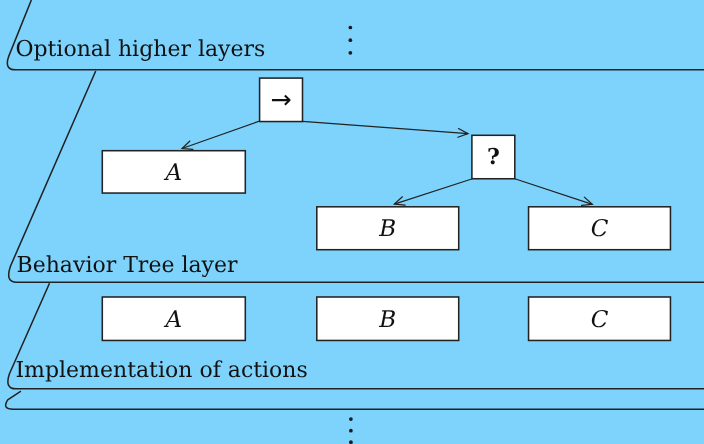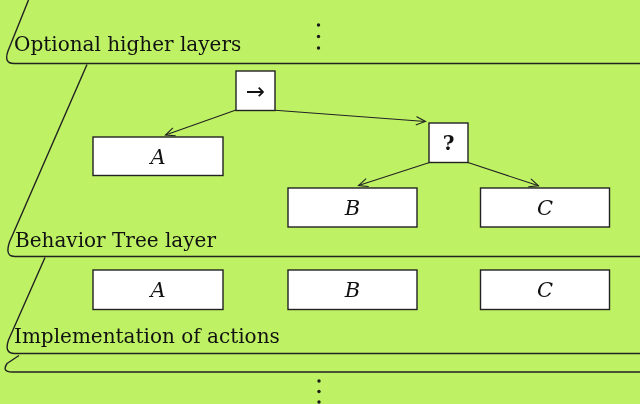--- a/index.html
+++ b/index.html
@@ -4,21 +4,21 @@
 <style>
   html, body {
     margin: 0;
     padding: 0;
     background: #ffffff;
   }
   .canvas {
     position: relative;
     width: 640px;
     height: 404px;
-    background: #bef264;
+    background: #7dd3fc;
     overflow: hidden;
     font-family: "DejaVu Serif", serif;
   }
   svg { display: block; }
   .sheet {
     fill: none;
     stroke: #222222;
     stroke-width: 1.4;
     stroke-linejoin: round;
   }

